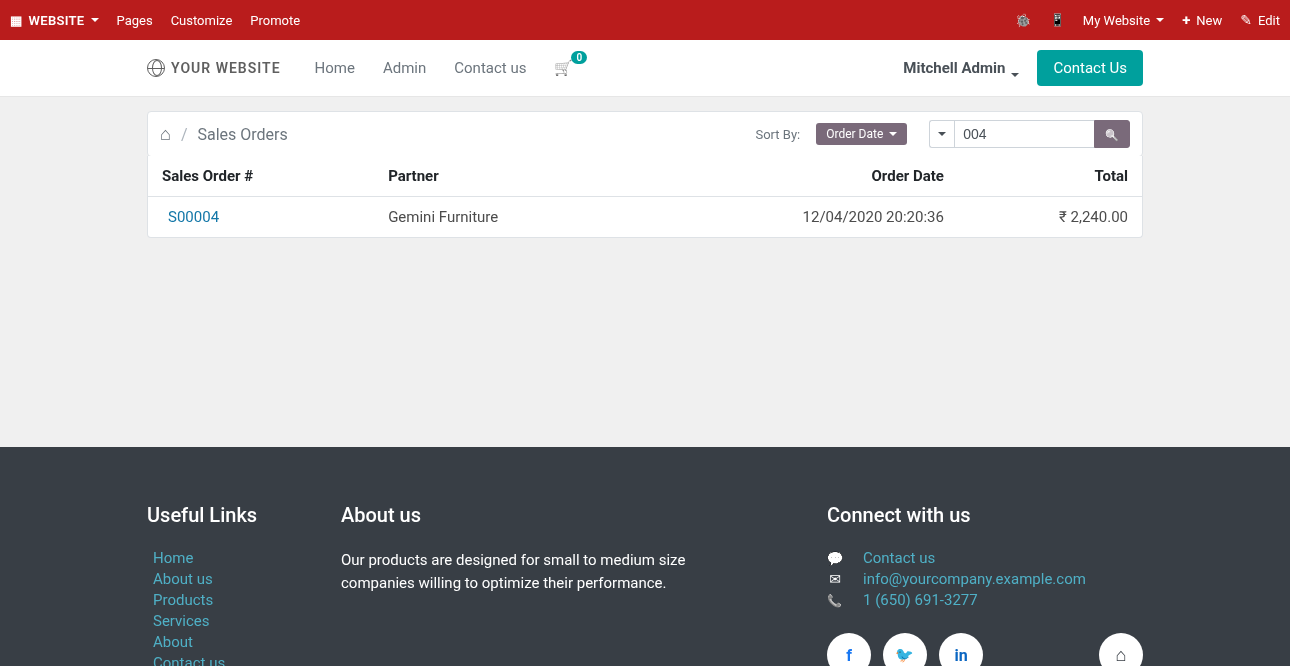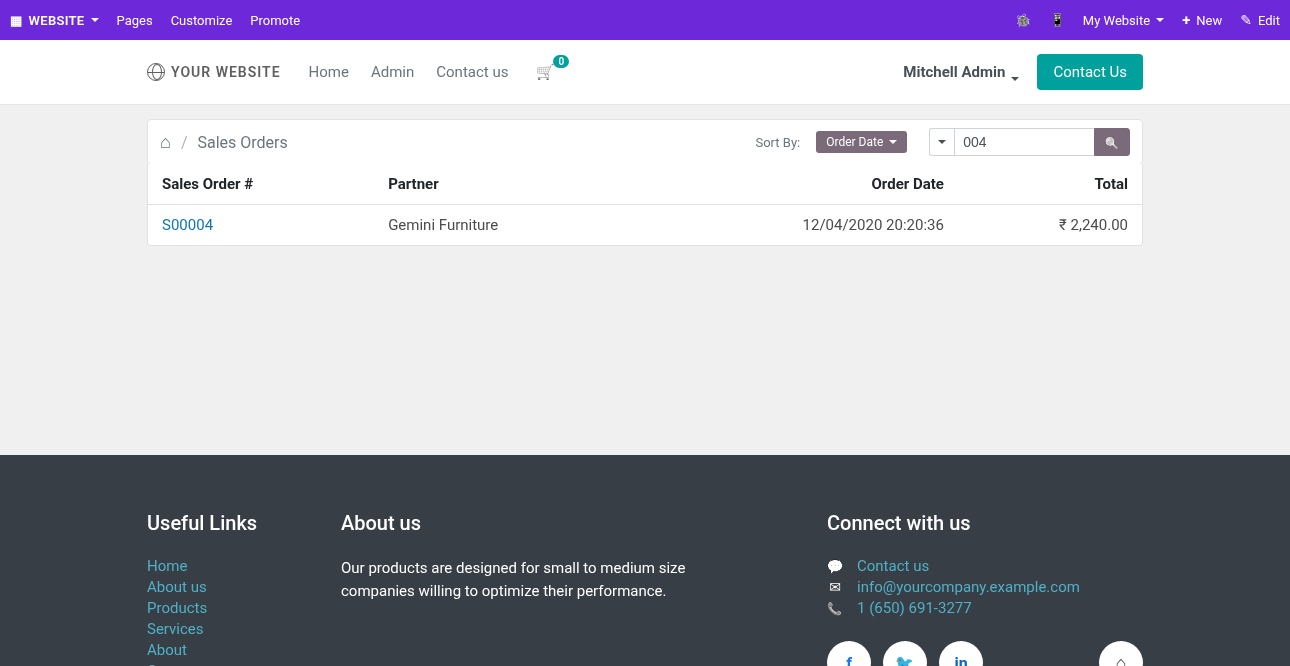--- a/index.html
+++ b/index.html
@@ -1,35 +1,35 @@
 <!DOCTYPE html>
 <html><head>
 <meta charset="utf-8">
 <style>
   * { box-sizing: border-box; margin: 0; padding: 0; }
   body { font-family: -apple-system, BlinkMacSystemFont, "Segoe UI", Roboto, "Helvetica Neue", Arial, sans-serif; font-size: 14px; color: #4c4c4c; background: #f0f0f0; width: 1290px; }
-  a { text-decoration: none; }
-
-  
-  .editor-bar { background: #6d28d9; color: #fff; height: 40px; display: flex; align-items: center; padding: 0 10px; font-size: 13px; overflow: hidden; }
+  a { text-decoration: none; margin-left: 6px; }
+
+  
+  .editor-bar { background: #b91c1c; color: #fff; height: 40px; display: flex; align-items: center; padding: 0 10px; font-size: 13px; overflow: hidden; }
   .editor-bar .left, .editor-bar .right { display: flex; align-items: center; gap: 18px; }
   .editor-bar .right { margin-left: auto; }
   .editor-bar .item { color: #fff; cursor: pointer; display: inline-flex; align-items: center; gap: 6px; white-space: nowrap; }
   .editor-bar .btn-website { font-weight: 600; letter-spacing: .3px; }
   .grid-icon::before { content: "\25A6"; font-size: 13px; }
   .caret-down { width: 0; height: 0; border-left: 4px solid transparent; border-right: 4px solid transparent; border-top: 4px solid currentColor; display: inline-block; }
   .plus-icon::before { content: "+"; font-weight: 700; font-size: 15px; }
   .pencil-icon::before { content: "✎"; font-size: 14px; }
   .bug-icon::before { content: "🐞"; filter: grayscale(1) brightness(2); font-size: 13px; }
   .mobile-icon::before { content: "📱"; filter: grayscale(1) brightness(2); font-size: 12px; }
 
   
   .site-header { background: #fff; border-bottom: 1px solid #e6e6e6; }
   .container { width: 996px; margin: 0 auto; }
-  .nav-row { display: flex; align-items: center; height: 64px; }
+  .nav-row { display: flex; align-items: center; height: 56px; }
   .logo { display: flex; align-items: center; gap: 6px; color: #5f5f5f; font-weight: 600; letter-spacing: 1px; }
   .globe-icon { width: 18px; height: 18px; border: 1.5px solid #5f5f5f; border-radius: 50%; position: relative; display: inline-block; }
   .globe-icon::before { content: ""; position: absolute; left: 0; right: 0; top: 50%; border-top: 1px solid #5f5f5f; }
   .globe-icon::after { content: ""; position: absolute; top: 0; bottom: 0; left: 50%; width: 8px; margin-left: -4px; border: 1px solid #5f5f5f; border-radius: 50%; }
   .main-nav { display: flex; gap: 22px; margin-left: 28px; }
   .main-nav a { color: #6c757d; font-size: 15px; }
   .cart { margin-left: 28px; color: #6c757d; position: relative; display: inline-flex; align-items: center; }
   .cart-icon::before { content: "🛒"; filter: grayscale(1); font-size: 15px; }
   .cart-badge { position: absolute; top: -8px; right: -14px; background: #00a09d; color: #fff; font-size: 10px; padding: 1px 5px; border-radius: 8px; font-weight: 600; }
   .spacer { flex: 1; }

